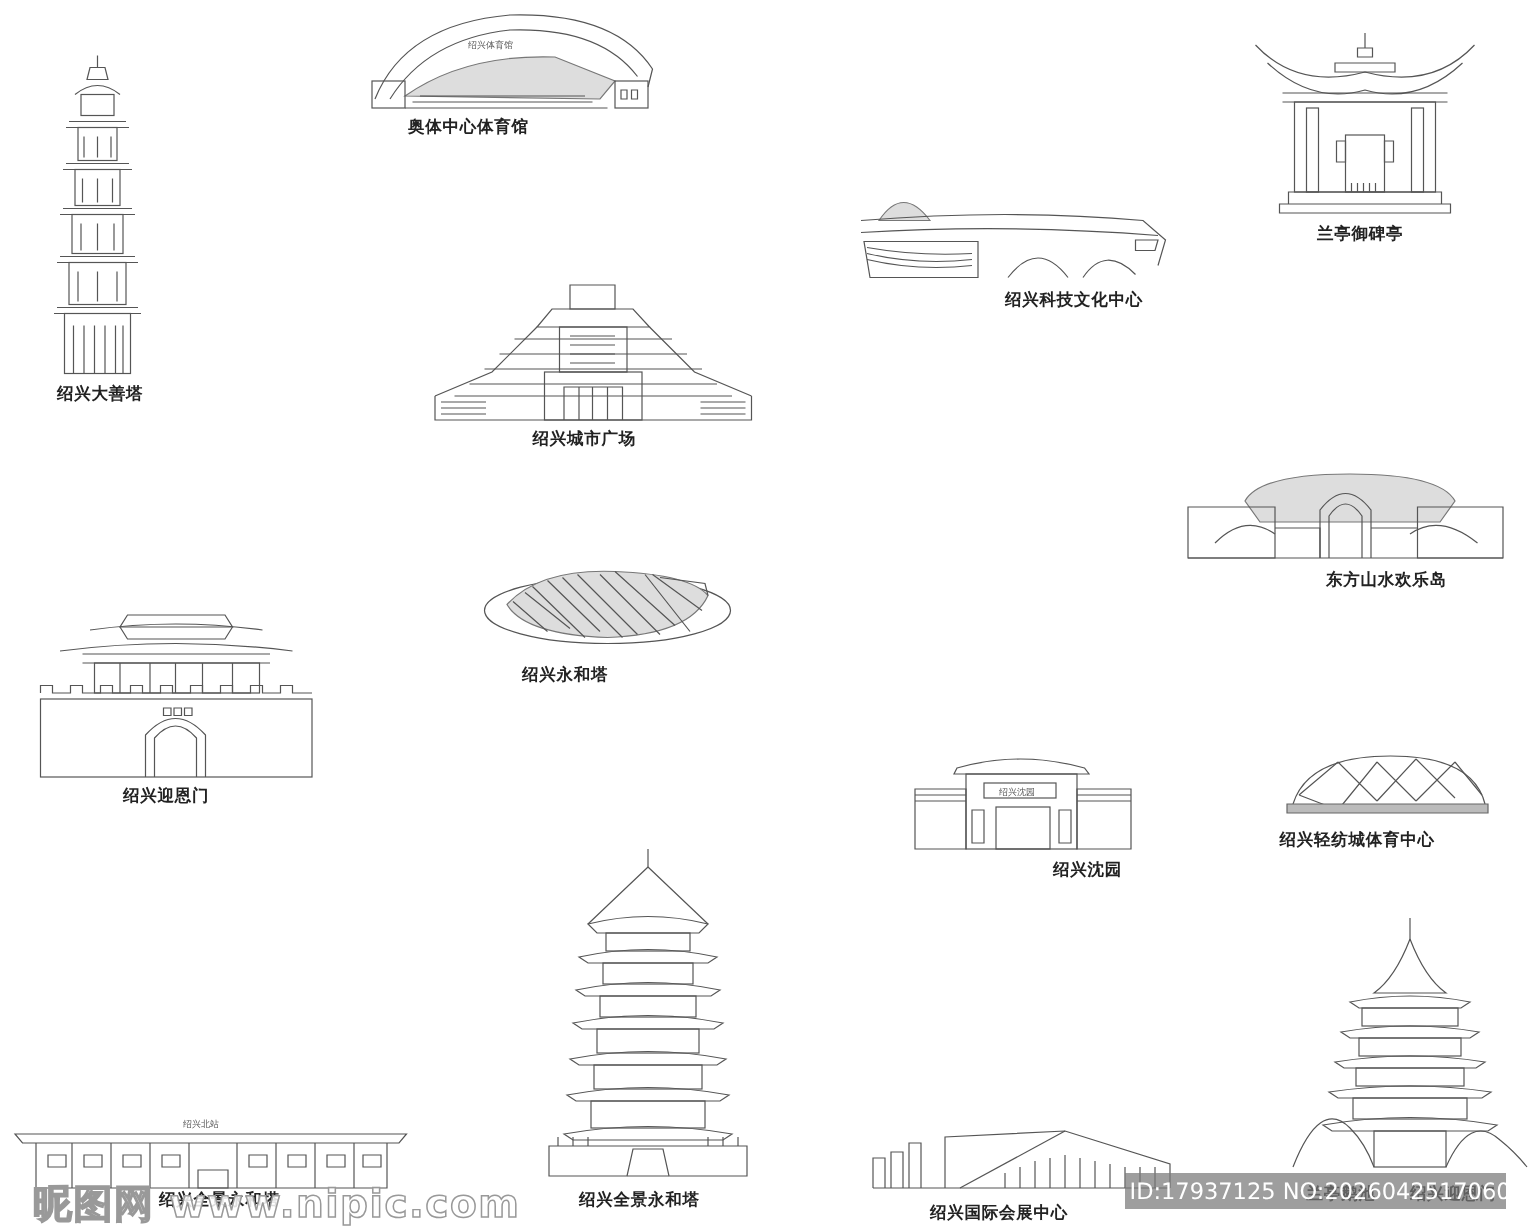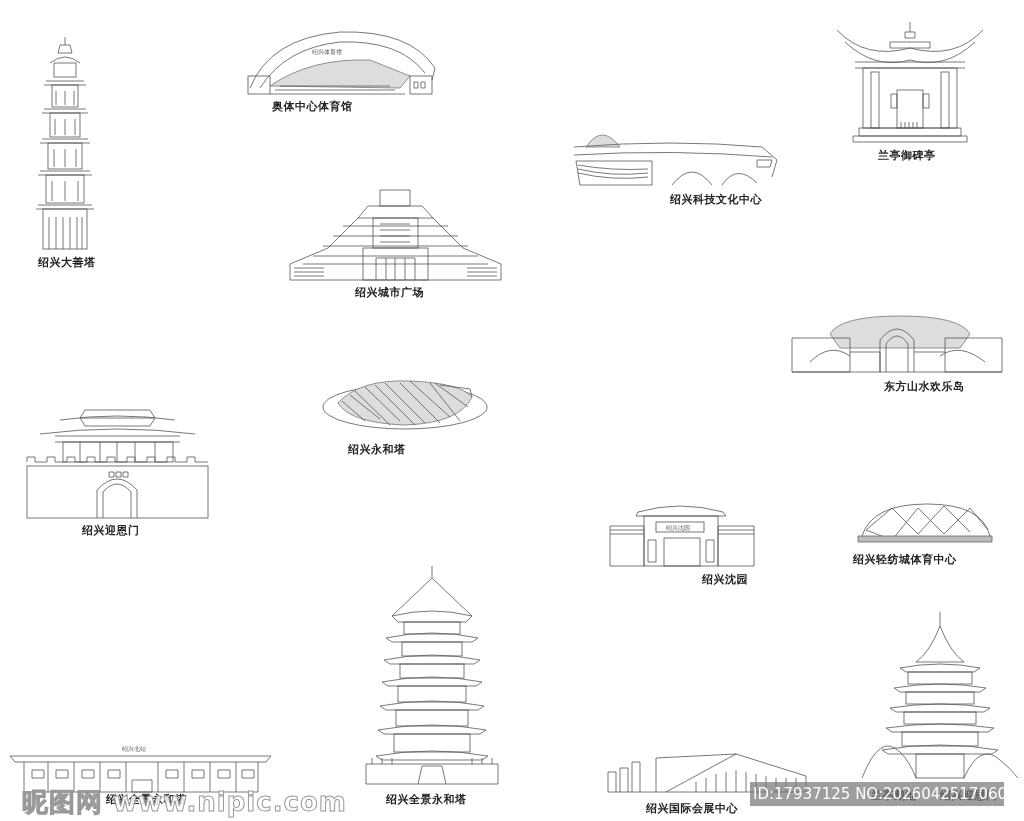--- a/index.html
+++ b/index.html
@@ -31,21 +31,21 @@
     <path d="M10 136 L60 136 M8 140 L62 140"></path>
     <rect x="16" y="140" width="38" height="28"></rect>
     <path d="M8 170 L62 170 M6 174 L64 174"></path>
     <rect x="13" y="174" width="44" height="40"></rect>
     <path d="M19 182 L19 214 M26 182 L26 214 M33 182 L33 214 M40 182 L40 214 M47 182 L47 214 M52 182 L52 214"></path>
     <path d="M26 56 L26 70 M35 56 L35 70 M44 56 L44 70 M25 84 L25 100 M35 84 L35 100 M45 84 L45 100 M24 114 L24 132 M35 114 L35 132 M46 114 L46 132 M22 146 L22 166 M35 146 L35 166 M48 146 L48 166"></path>
   </svg>
   <div class="label" style="left:8px;top:220px;">绍兴大善塔</div>
 </div>
 
-<div class="lm" style="left:240px;top:28px;width:200px;height:90px;">
+<div class="lm" style="left:240px;top:6px;width:200px;height:90px;">
   <svg width="200" height="70">
     <path d="M10 60 Q30 10 100 4 Q170 2 195 40 L192 52"></path>
     <path d="M20 60 Q45 20 100 14 Q160 12 185 45"></path>
     <path class="f" d="M30 58 Q70 30 130 32 L170 48 L160 60 Z"></path>
     <path d="M40 58 L150 58 M35 62 L155 62 M30 66 L165 66"></path>
     <rect x="8" y="48" width="22" height="18"></rect>
     <rect x="170" y="48" width="22" height="18"></rect>
     <path d="M174 54 h4 v6 h-4z M181 54 h4 v6 h-4z"></path>
   </svg>
   <div class="small-sign" style="left:72px;top:20px;">绍兴体育馆</div>
@@ -192,21 +192,21 @@
     <path d="M2 8 L263 8 L258 14 L7 14 Z"></path>
     <path d="M16 14 L16 44 L250 44 L250 14"></path>
     <path d="M40 14 v30 M66 14 v30 M92 14 v30 M118 14 v30 M150 14 v30 M176 14 v30 M202 14 v30 M228 14 v30"></path>
     <path d="M24 22 h12 v8 h-12z M48 22 h12 v8 h-12z M74 22 h12 v8 h-12z M100 22 h12 v8 h-12z M158 22 h12 v8 h-12z M184 22 h12 v8 h-12z M210 22 h12 v8 h-12z M234 22 h12 v8 h-12z"></path>
     <path d="M124 32 h20 v12 h-20z"></path>
   </svg>
   <div class="small-sign" style="left:114px;top:-3px;">绍兴北站</div>
   <div class="label" style="left:98px;top:44px;">绍兴全景永和塔</div>
 </div>
 
-<div class="lm" style="left:606px;top:752px;width:205px;height:65px;">
+<div class="lm" style="left:580px;top:752px;width:205px;height:65px;">
   <svg width="205" height="45">
     <path d="M2 40 L2 20 L10 20 L10 40 M14 40 L14 16 L22 16 L22 40 M26 40 L26 10 L34 10 L34 40"></path>
     <path d="M50 40 L50 6 L130 2 L200 24 L200 40"></path>
     <path d="M130 2 L60 40"></path>
     <path d="M90 40 L90 30 M100 40 L100 26 M110 40 L110 22 M120 40 L120 20 M130 40 L130 18 M140 40 L140 20 M150 40 L150 22 M160 40 L160 24 M170 40 L170 26 M180 40 L180 26 M190 40 L190 26"></path>
     <path d="M2 40 L200 40"></path>
   </svg>
   <div class="label" style="left:40px;top:49px;">绍兴国际会展中心</div>
 </div>
 

